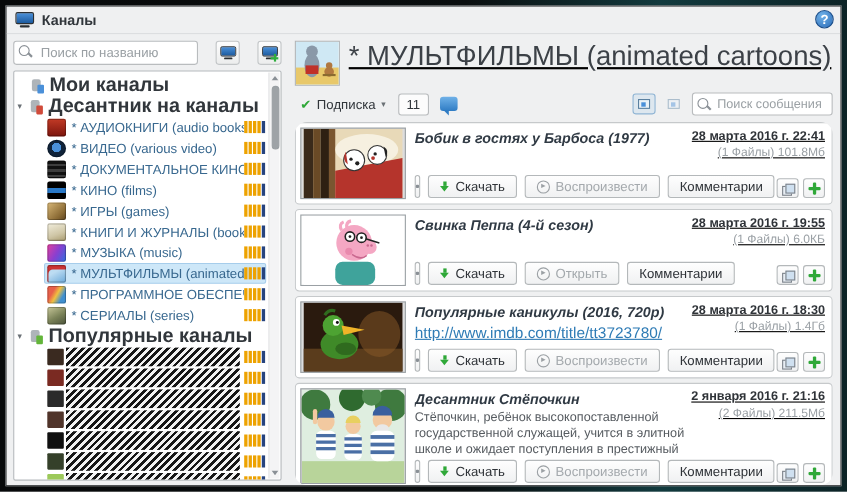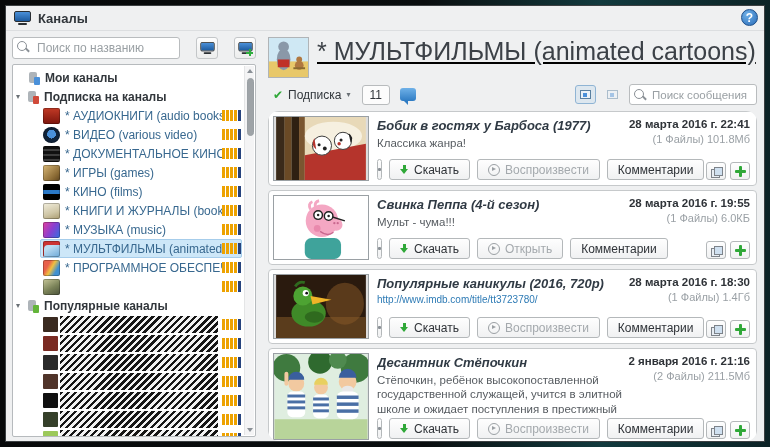--- a/index.html
+++ b/index.html
@@ -38,21 +38,21 @@
   .mag::after { content:""; position:absolute; left:8px; top:8px; width:5px; height:1.5px; background:#8a9096; transform:rotate(45deg);}
   .sq-btn { width:22px; height:22px; border:1px solid #c3c6c8; border-radius:3px;
     background:linear-gradient(#fdfdfd,#eceded); display:flex; align-items:center; justify-content:center; position:relative;}
   .sq-btn .tv-ico { transform:scale(.85); }
   .plus-badge { position:absolute; right:2px; bottom:2px; width:7px; height:7px; }
   .plus-badge::before,.plus-badge::after{content:"";position:absolute;background:#2fae3e;}
   .plus-badge::before{left:2.5px;top:0;width:2px;height:7px;} .plus-badge::after{left:0;top:2.5px;width:7px;height:2px;}
   .tree { flex:1; background:#fff; border:1px solid #b6babd; border-radius:2px; position:relative; overflow:hidden; padding:3px 0 0 0;}
   .trow { height:19px; display:flex; align-items:center; position:relative; padding-left:14px; }
   .trow .chev { width:10px; font-size:8px; color:#6a7075; margin-left:-11px; }
-  .group-lbl { font-size:12px; font-weight:bold; color:#31363b; white-space:nowrap; }
+  .group-lbl { font-size:18px; font-weight:bold; color:#31363b; white-space:nowrap; }
   .gicon { width:13px; height:14px; margin-right:5px; position:relative; flex:0 0 auto;}
   .gicon::before { content:""; position:absolute; left:2px; top:1px; width:8px; height:11px; background:#aeb4b9; border-radius:2px;}
   .gicon::after { content:""; position:absolute; right:0; bottom:0; width:6px; height:8px; border-radius:1px;}
   .gicon.blue::after{background:#4a90d9;} .gicon.red::after{background:#d04a3a;} .gicon.green::after{background:#63b53a;}
   .chan { padding-left:30px; }
   .chan.sel::before { content:""; position:absolute; left:27px; right:13px; top:0; bottom:0;
     background:var(--sel,#cde7f8); border:1px solid #a6cdeb; border-radius:2px;}
   .cicon { width:17px; height:16px; border-radius:2px; margin-right:5px; flex:0 0 auto; position:relative; z-index:1;
     box-shadow:0 0 0 1px rgba(0,0,0,.25) inset;}
   .clabel { font-size:12px; color:var(--chantext,#38688f); white-space:nowrap; overflow:hidden; z-index:1; flex:1;}
@@ -92,35 +92,35 @@
   .msearch input::placeholder{ color:#9aa0a4; }
   
   .posts { flex:1; display:flex; flex-direction:column; gap:4px; overflow:hidden;border-radius:11px; }
   .post { background:#fff; border:1px solid #c6c9cb; border-radius:4px; padding:4px; display:flex; gap:8px; flex:0 0 auto; height:75px;}
   .post.tall { height:97px; }
   .thumb { width:96px; border:1px solid #9aa0a4; flex:0 0 auto; overflow:hidden; background:#ddd;}
   .thumb svg { width:100%; height:100%; display:block; }
   .mid { flex:1; display:flex; flex-direction:column; min-width:0; padding-top:2px;}
   .ptitle { font-size:13px; font-weight:bold; font-style:italic; color:#303a44; white-space:nowrap; overflow:hidden;}
   .pdesc { font-size:11.5px; color:#565b60; margin-top:3px; line-height:1.25; overflow:hidden;}
-  .plink { font-size:10px; color:var(--link,#2e7bb5); margin-top:3px; white-space:nowrap; overflow:hidden;}
+  .plink { font-size:14px; color:var(--link,#2e7bb5); text-decoration:underline; margin-top:3px; white-space:nowrap; overflow:hidden;}
   .btnrow { margin-top:auto; display:flex; align-items:center; gap:7px; padding-bottom:1px;}
   .btn { display:inline-flex; align-items:center; gap:5px; border:1px solid #b4b8ba; border-radius:3px;
     background:linear-gradient(#fefefe,#f0f1f2); padding:0 10px; font-size:12px; color:#2f3338; height:21px; white-space:nowrap;}
   .btn.disabled { color:#a4a9ad; }
   .btn.mini { width:17px; padding:0; justify-content:center; }
   .dotg { width:3px; height:3px; background:#8a9096; border-radius:1px; }
   .dl-ico { width:9px; height:10px; position:relative; }
   .dl-ico::before { content:""; position:absolute; left:3px; top:0; width:3px; height:4px; background:var(--green,#2fa838);}
   .dl-ico::after { content:""; position:absolute; left:0; top:4px; border-left:4.5px solid transparent;
     border-right:4.5px solid transparent; border-top:5.5px solid var(--green,#2fa838);}
   .play-ico { width:12px; height:12px; border:1.5px solid #9ba0a4; border-radius:50%; position:relative; flex:0 0 auto;}
   .play-ico::after { content:""; position:absolute; left:3px; top:2px; border-left:4px solid #9ba0a4;
     border-top:2.5px solid transparent; border-bottom:2.5px solid transparent;}
-  .meta { width:112px; flex:0 0 auto; display:flex; flex-direction:column; align-items:flex-end; text-align:right; padding:2px 2px 1px 0;}
+  .meta { width:112px; flex:0 0 auto; display:flex; flex-direction:column; align-items:flex-end; text-align:right; padding:2px 2px 1px 0;text-decoration:underline;}
   .pdate { font-size:11.5px; font-weight:bold; color:#2f3338; white-space:nowrap;}
   .pfiles { font-size:11px; color:#9aa0a5; margin-top:3px; white-space:nowrap;}
   .micons { display:flex; gap:4px; }
   .micon { width:20px; height:18px; border:1px solid #b4b8ba; border-radius:3px;
     background:linear-gradient(#fefefe,#f0f1f2); display:flex; align-items:center; justify-content:center;}
   .copy-ico { width:10px; height:9px; position:relative;}
   .copy-ico::before { content:""; position:absolute; left:0; top:2px; width:7px; height:7px; border:1px solid #7d838a; background:#e8eef4;}
   .copy-ico::after { content:""; position:absolute; left:3px; top:0; width:7px; height:7px; border:1px solid #7d838a; background:#cfe0f0;}
   .plus-ico { width:11px; height:11px; position:relative;}
   .plus-ico::before,.plus-ico::after { content:""; position:absolute; background:var(--green,#2fa838); border-radius:1px;}
@@ -166,21 +166,21 @@
 
       <div class="tree">
 
         <div class="trow">
           <span class="gicon blue"></span>
           <span class="group-lbl">Мои каналы</span>
         </div>
         <div class="trow">
           <span class="chev">▾</span>
           <span class="gicon red"></span>
-          <span class="group-lbl">Подписка на каналы</span>
+          <span class="group-lbl">Десантник на каналы</span>
         </div>
 
         <div class="trow chan">
           <span class="cicon" style="background:linear-gradient(#c23a26,#7c150d);"></span>
           <span class="clabel">* АУДИОКНИГИ (audio books)</span>
           <span class="rating">
               <i></i>
               <i></i>
               <i></i>
               <i></i>
@@ -203,33 +203,33 @@
           <span class="clabel">* ДОКУМЕНТАЛЬНОЕ КИНО (docu...</span>
           <span class="rating">
               <i></i>
               <i></i>
               <i></i>
               <i></i>
               <b></b>
             </span>
         </div>
         <div class="trow chan">
+          <span class="cicon" style="background:linear-gradient(#000 35%,#2a79c8 36% 64%,#000 65%);"></span>
+          <span class="clabel">* КИНО (films)</span>
+          <span class="rating">
+              <i></i>
+              <i></i>
+              <i></i>
+              <i></i>
+              <b></b>
+            </span>
+        </div>
+        <div class="trow chan">
           <span class="cicon" style="background:linear-gradient(135deg,#d9b878,#8a6a34 70%,#5c4420);"></span>
           <span class="clabel">* ИГРЫ (games)</span>
-          <span class="rating">
-              <i></i>
-              <i></i>
-              <i></i>
-              <i></i>
-              <b></b>
-            </span>
-        </div>
-        <div class="trow chan">
-          <span class="cicon" style="background:linear-gradient(#000 35%,#2a79c8 36% 64%,#000 65%);"></span>
-          <span class="clabel">* КИНО (films)</span>
           <span class="rating">
               <i></i>
               <i></i>
               <i></i>
               <i></i>
               <b></b>
             </span>
         </div>
         <div class="trow chan">
           <span class="cicon" style="background:linear-gradient(160deg,#f2eedd,#cfc6a6 60%,#a89a6e);"></span>
@@ -270,20 +270,21 @@
           <span class="rating">
               <i></i>
               <i></i>
               <i></i>
               <i></i>
               <b></b>
             </span>
         </div>
         <div class="trow chan">
           <span class="cicon" style="background:linear-gradient(150deg,#c8c89a,#7a8258 55%,#4a523a);"></span>
+          <span class="clabel">* СЕРИАЛЫ (series)</span>
           <span class="rating">
               <i></i>
               <i></i>
               <i></i>
               <i></i>
               <b></b>
             </span>
         </div>
 
         <div class="trow">
@@ -434,21 +435,20 @@
                 <circle cx="45" cy="29" r="1.6" fill="#222"></circle>
                 <circle cx="51" cy="33" r="2" fill="#222"></circle>
                 <circle cx="70" cy="25" r="9" fill="#fff" stroke="#333"></circle>
                 <path d="M76 17 q6 4 2 10" fill="#222"></path>
                 <circle cx="68" cy="24" r="1.6" fill="#222"></circle>
                 <circle cx="66" cy="28" r="1.8" fill="#b5342c"></circle>
               </svg>
           </div>
           <div class="mid">
             <div class="ptitle">Бобик в гостях у Барбоса (1977)</div>
-            <div class="pdesc">Классика жанра!</div>
             <div class="btnrow">
               <span class="btn mini">
                   <span class="dotg"></span>
                 </span>
               <span class="btn">
                   <span class="dl-ico"></span>
                   <span>Скачать</span>
                 </span>
               <span class="btn disabled">
                   <span class="play-ico"></span>
@@ -488,21 +488,20 @@
                 <line x1="59" y1="22" x2="72" y2="26" stroke="#222" stroke-width="1.5"></line>
                 <circle cx="44" cy="20" r="1.3" fill="#222"></circle>
                 <circle cx="55" cy="21" r="1.3" fill="#222"></circle>
                 <circle cx="43" cy="34" r="3.5" fill="#e989ad"></circle>
                 <path d="M46 37 q8 6 14 1" stroke="#c9688f" stroke-width="1.5" fill="none"></path>
                 <path d="M36 14 q-3-6 2-8 M41 12 q-1-6 4-7" stroke="#f4a7c3" stroke-width="3" fill="none"></path>
               </svg>
           </div>
           <div class="mid">
             <div class="ptitle">Свинка Пеппа (4-й сезон)</div>
-            <div class="pdesc">Мульт - чума!!!</div>
             <div class="btnrow">
               <span class="btn mini">
                   <span class="dotg"></span>
                 </span>
               <span class="btn">
                   <span class="dl-ico"></span>
                   <span>Скачать</span>
                 </span>
               <span class="btn disabled">
                   <span class="play-ico"></span>

